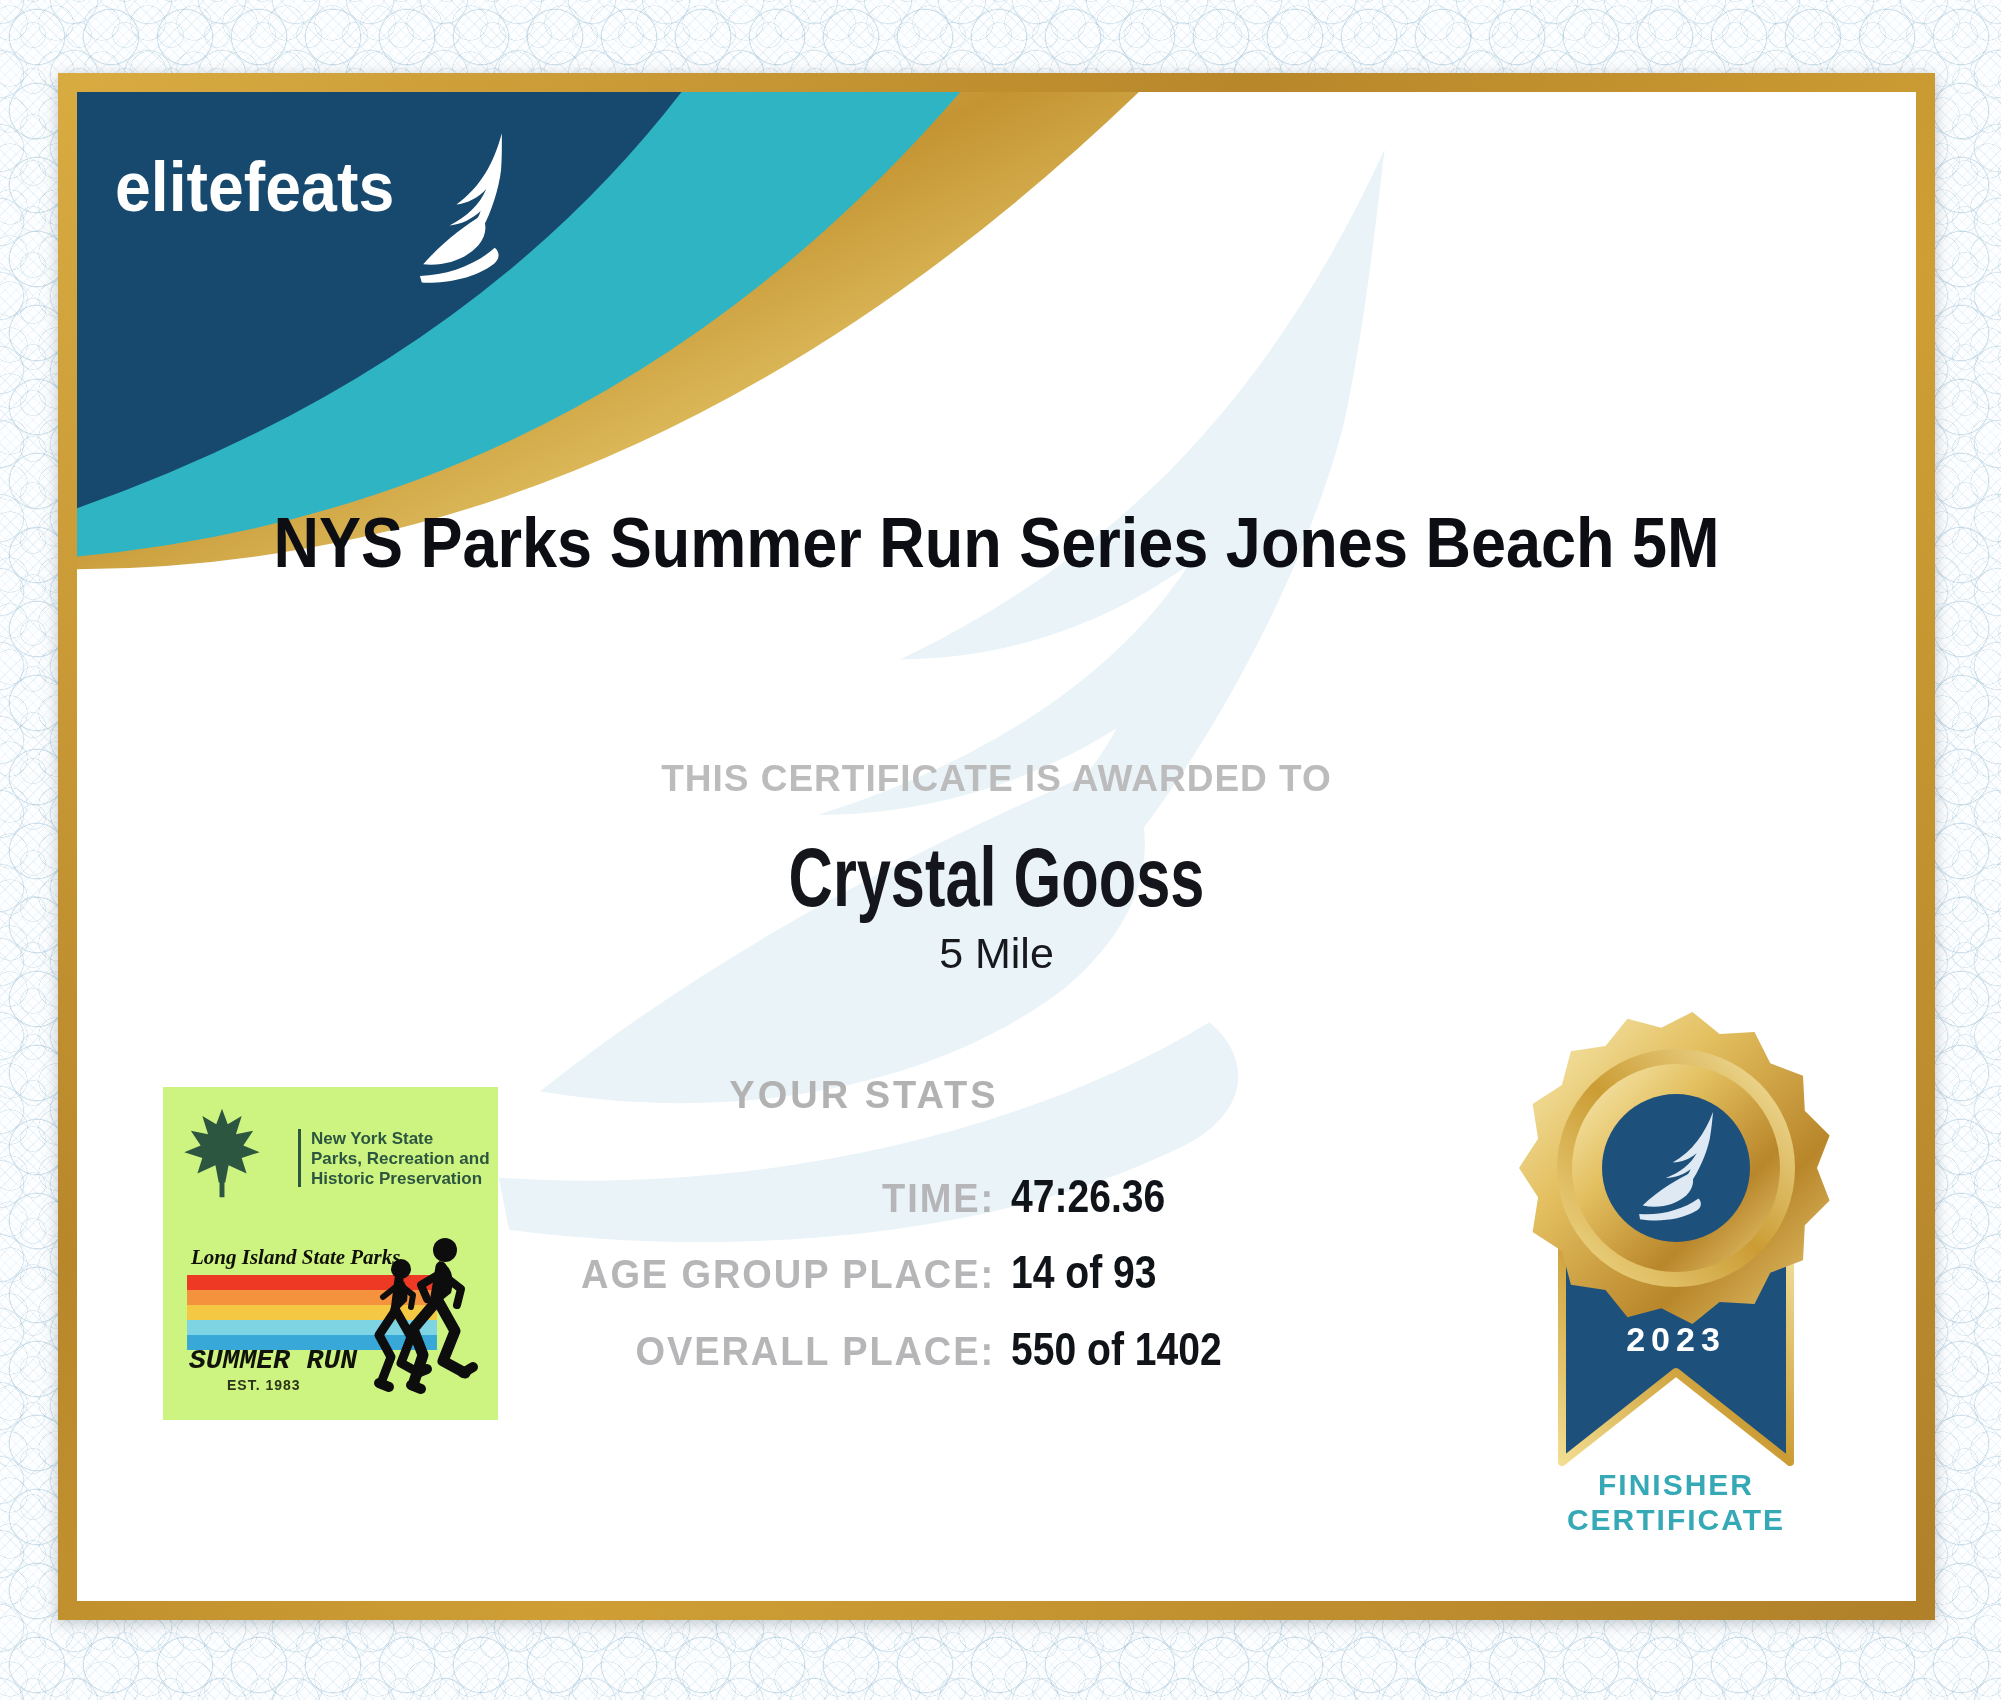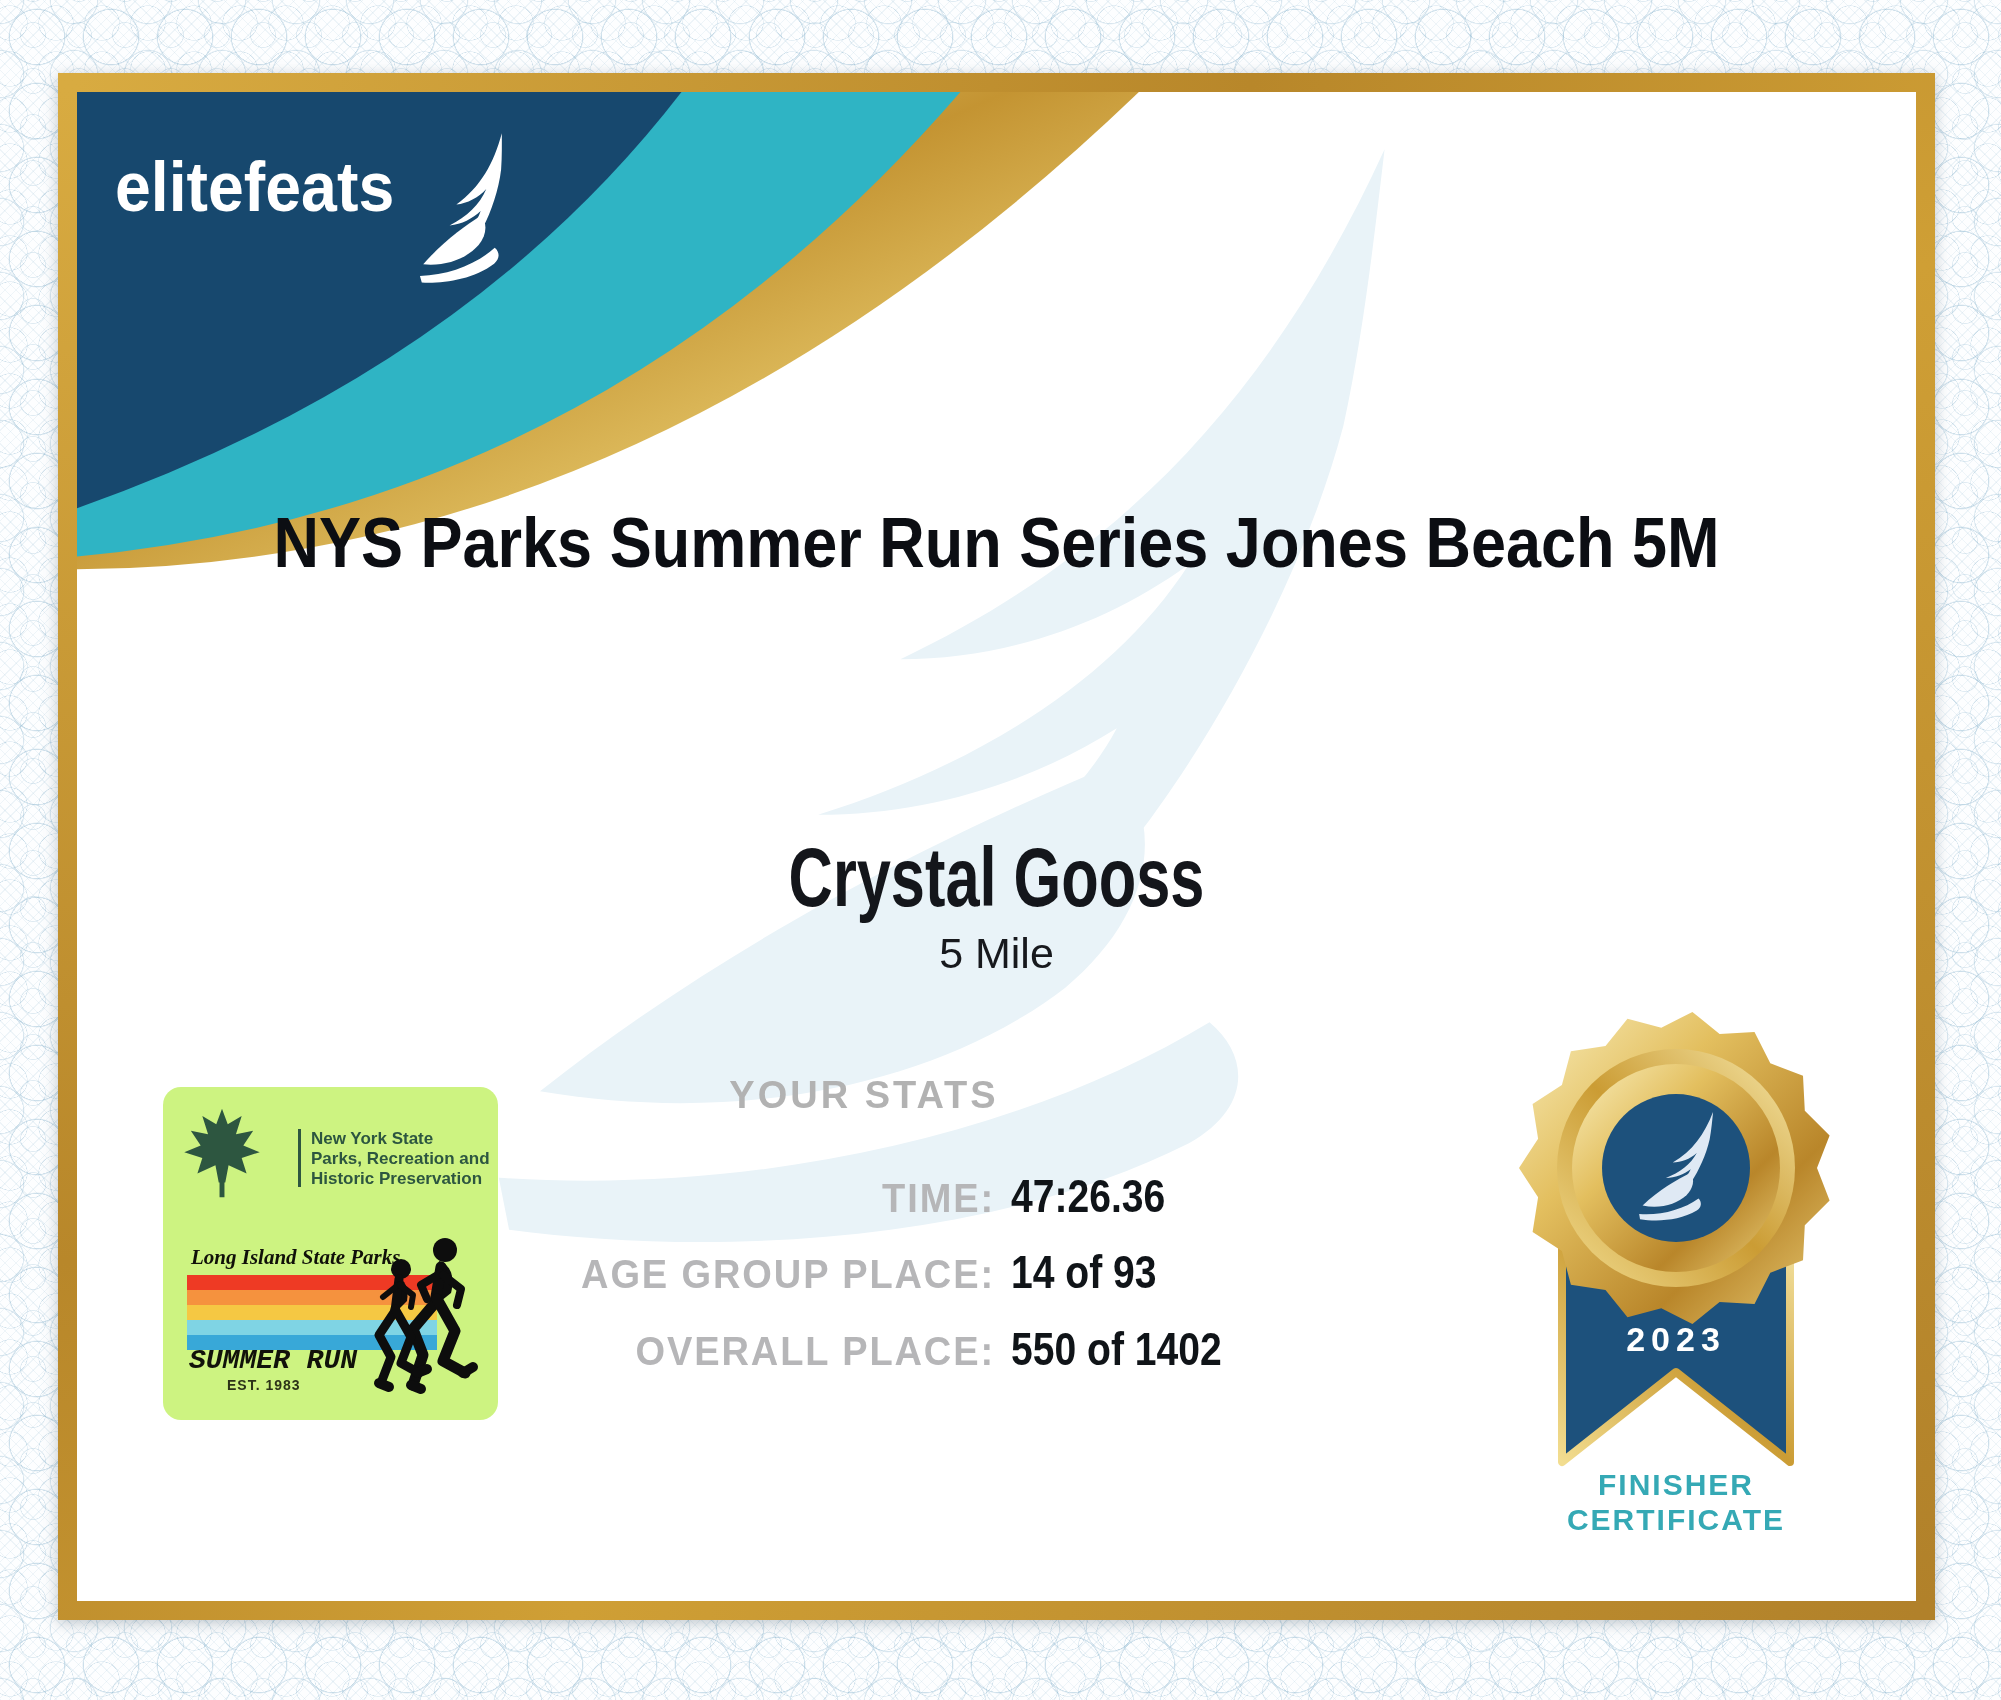--- a/index.html
+++ b/index.html
@@ -62,21 +62,21 @@
   .stat-label{
     width:695px;text-align:right;font-size:40px;letter-spacing:2px;color:#b6b6b8;font-weight:bold;
     transform:scaleX(.95);transform-origin:100% 50%;line-height:1.15;
   }
   .stat-value{
     margin-left:16px;font-size:46px;font-weight:bold;color:#101418;
     transform:scaleX(.85);transform-origin:0 50%;line-height:1.05;
   }
 
   
-  .sponsor{position:absolute;left:86px;top:995px;width:335px;height:333px;background:#cdf381;border-radius:18px;}
+  .sponsor{position:absolute;left:86px;top:995px;width:335px;height:333px;background:#cdf381;}
   .leaf{position:absolute;left:18px;top:20px;width:82px;height:92px;}
   .org-divider{position:absolute;left:135px;top:42px;width:3px;height:58px;background:#2d5640;}
   .org-text{position:absolute;left:148px;top:42px;font-size:17px;line-height:20px;font-weight:bold;color:#2d5640;}
   .series{position:absolute;left:28px;top:158px;font-family:"Liberation Serif",serif;font-style:italic;font-weight:bold;font-size:21px;color:#101009;white-space:nowrap;}
   .stripes{position:absolute;left:24px;top:188px;width:250px;}
   .stripe{height:15px;width:100%;}
   .runners{position:absolute;left:204px;top:150px;width:120px;height:175px;}
   .summer-run{position:absolute;left:26px;top:258px;font-family:Liberation Mono, monospace;font-style:italic;font-weight:bold;font-size:28px;color:#11120a;white-space:nowrap;}
   .est{position:absolute;left:28px;top:290px;font-size:14px;font-weight:bold;letter-spacing:1px;color:#2c3317;padding-left:36px;}
 
@@ -139,20 +139,21 @@
       <path d="M-30,460 Q520,420 890,-20 L-30,-20 Z" fill="#2fb4c4"></path>
       <path d="M-30,420 Q390,280 612,-20 L-30,-20 Z" fill="#17486e"></path>
     </svg>
 
     <div class="brand">elitefeats</div>
     <svg class="brand-wing" viewBox="0 0 100 140">
       <use href="#wingfoot" fill="#ffffff"></use>
     </svg>
 
     <div class="center-line event-name">NYS Parks Summer Run Series Jones Beach 5M</div>
+    <div class="center-line awarded-label">THIS CERTIFICATE IS AWARDED TO</div>
     <div class="center-line recipient">Crystal Gooss</div>
     <div class="center-line distance">5 Mile</div>
 
     <div class="stats-heading">YOUR STATS</div>
 
     <div class="stat-row" style="top:1080px">
       <div class="stat-label">TIME:</div>
       <div class="stat-value">47:26.36</div>
     </div>
     <div class="stat-row" style="top:1156px">

